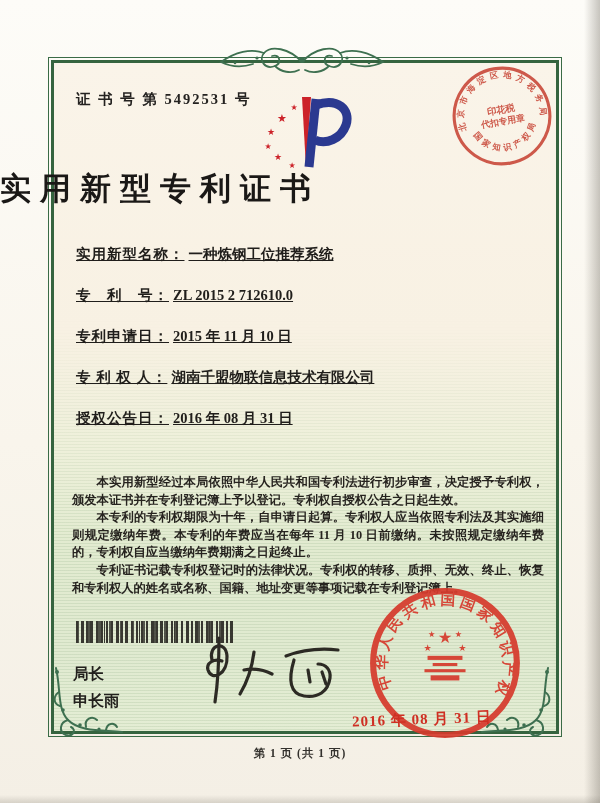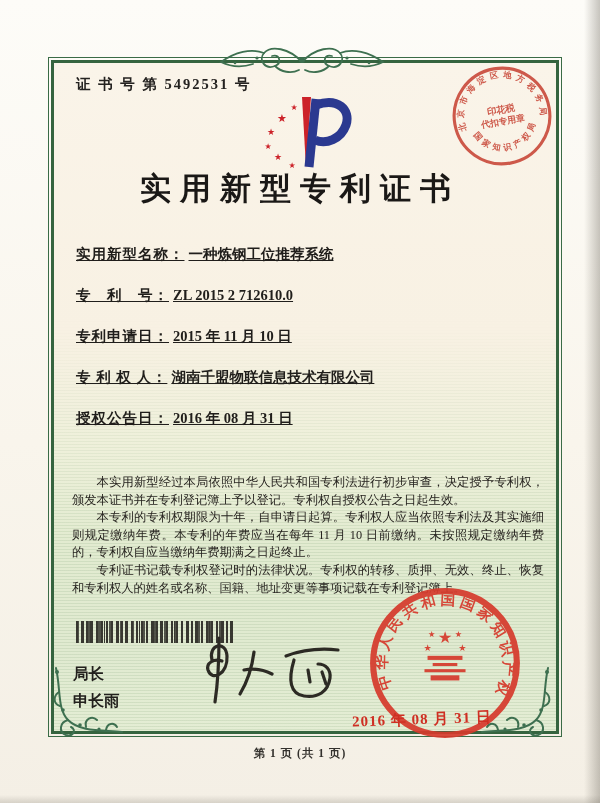--- a/index.html
+++ b/index.html
@@ -22,39 +22,39 @@
   .guilloche{position:absolute;left:0;top:0;right:0;bottom:0;pointer-events:none;
     background:repeating-linear-gradient(180deg,rgba(96,138,88,.13) 0 1px,rgba(0,0,0,0) 1px 3px);
     -webkit-mask-image:linear-gradient(180deg,rgba(0,0,0,0) 0 38%,rgba(0,0,0,.55) 55%,#000 72%);
     mask-image:linear-gradient(180deg,rgba(0,0,0,0) 0 38%,rgba(0,0,0,.55) 55%,#000 72%);}
 
   .ornament-top{position:absolute;left:215px;top:44px;width:174px;height:34px;}
   .corner-orn{position:absolute;width:74px;height:72px;}
   .corner-orn.bl{left:50px;top:666px;}
   .corner-orn.br{left:480px;top:666px;transform:scaleX(-1);}
 
-  .cert-no{position:absolute;left:76px;top:75px;font-size:14.5px;font-weight:700;
+  .cert-no{position:absolute;left:76px;top:90px;font-size:14.5px;font-weight:700;
     color:#242220;letter-spacing:2px;}
 
   .tax-stamp{position:absolute;left:450px;top:64px;width:104px;height:104px;
     transform:rotate(-10deg);opacity:.9;}
 
   .logo{position:absolute;left:256px;top:88px;width:96px;height:86px;}
 
-  .title{position:absolute;left:0;top:168px;width:100%;text-align:center;
+  .title{position:absolute;left:0;top:168px;width:100%;text-align:left;
     font-size:31px;font-weight:700;color:#1a1816;letter-spacing:9px;}
 
   .fields{position:absolute;left:76px;top:244px;width:440px;}
   .field-row{margin-bottom:21px;font-size:14.5px;font-weight:700;color:#201e1b;
     line-height:20px;white-space:pre-wrap;text-decoration:underline;}
   .field-row .lbl{letter-spacing:1px;}
   .field-row .val{margin-left:4px;}
 
   .body-text{position:absolute;left:72px;top:474px;width:472px;font-size:12.3px;
-    line-height:17.6px;color:#26231f;font-weight:400;text-align:justify;}
+    line-height:17.6px;color:#26231f;font-weight:700;text-align:justify;}
   .body-text p{margin:0;text-indent:2em;}
 
   .barcode{position:absolute;left:76px;top:621px;width:160px;height:22px;
     background:
       repeating-linear-gradient(90deg,#21201c 0 2px,rgba(0,0,0,0) 2px 5px),
       repeating-linear-gradient(90deg,#21201c 0 1px,rgba(0,0,0,0) 1px 7px),
       repeating-linear-gradient(90deg,rgba(33,32,28,.85) 0 3px,rgba(0,0,0,0) 3px 11px);
     opacity:.88;}
 
   .officer{position:absolute;left:73px;top:660px;font-size:15.5px;font-weight:700;

